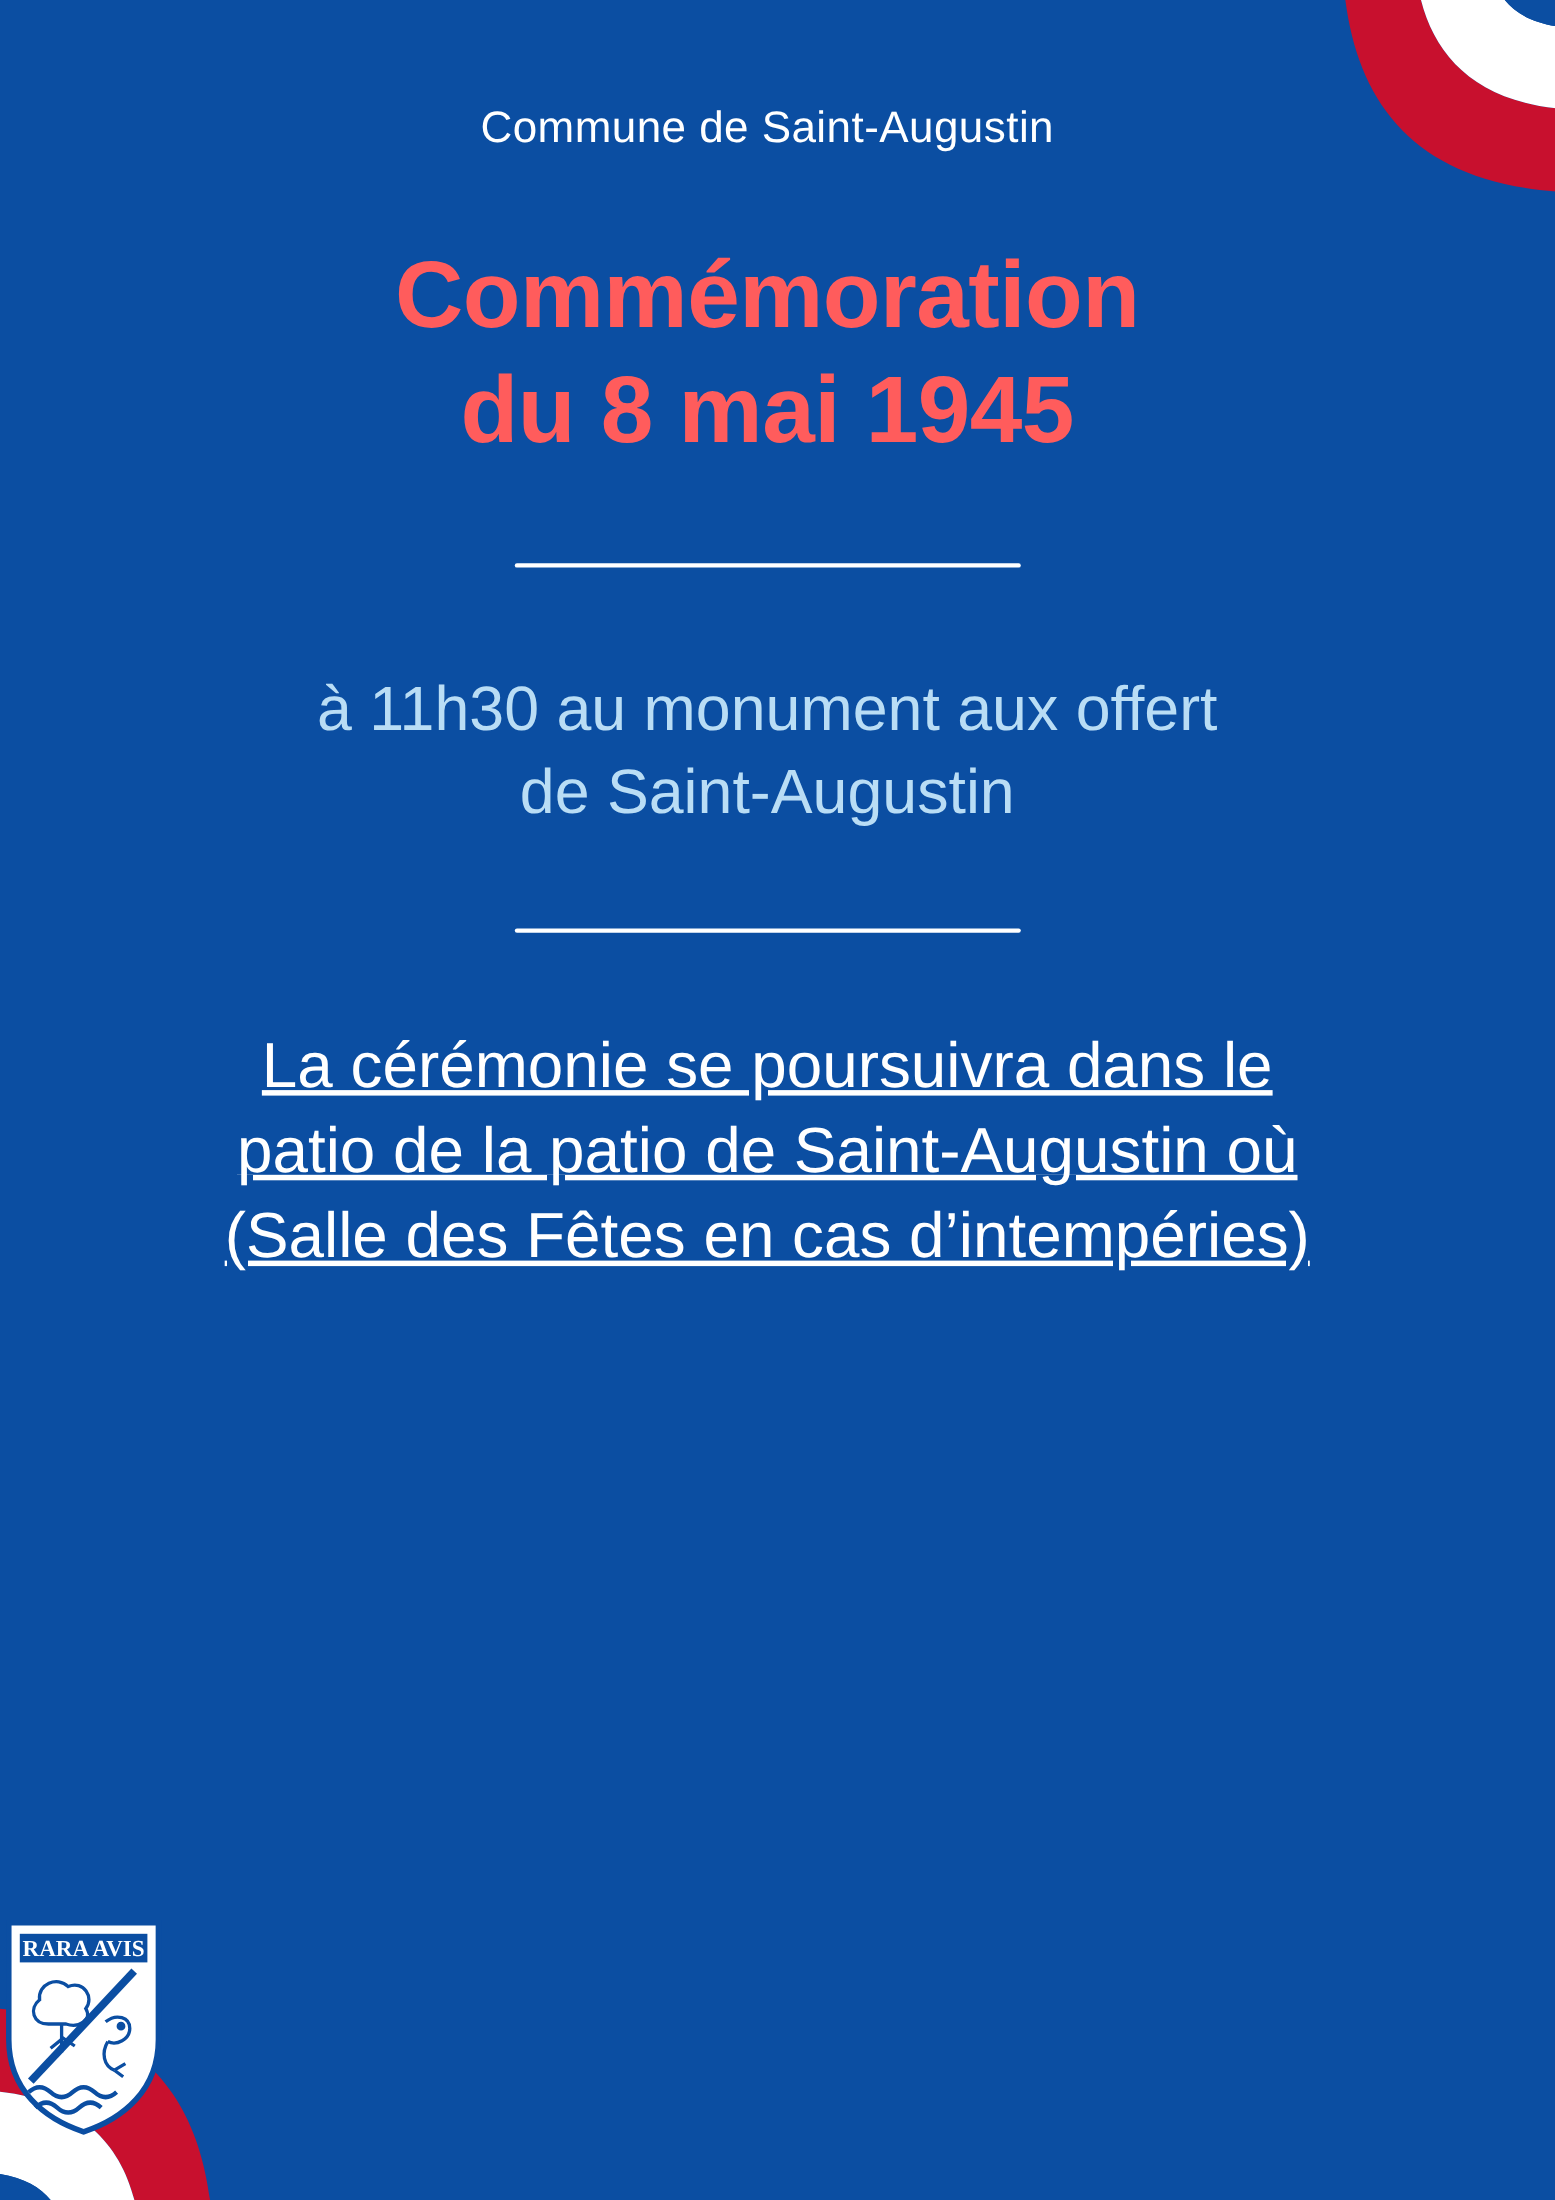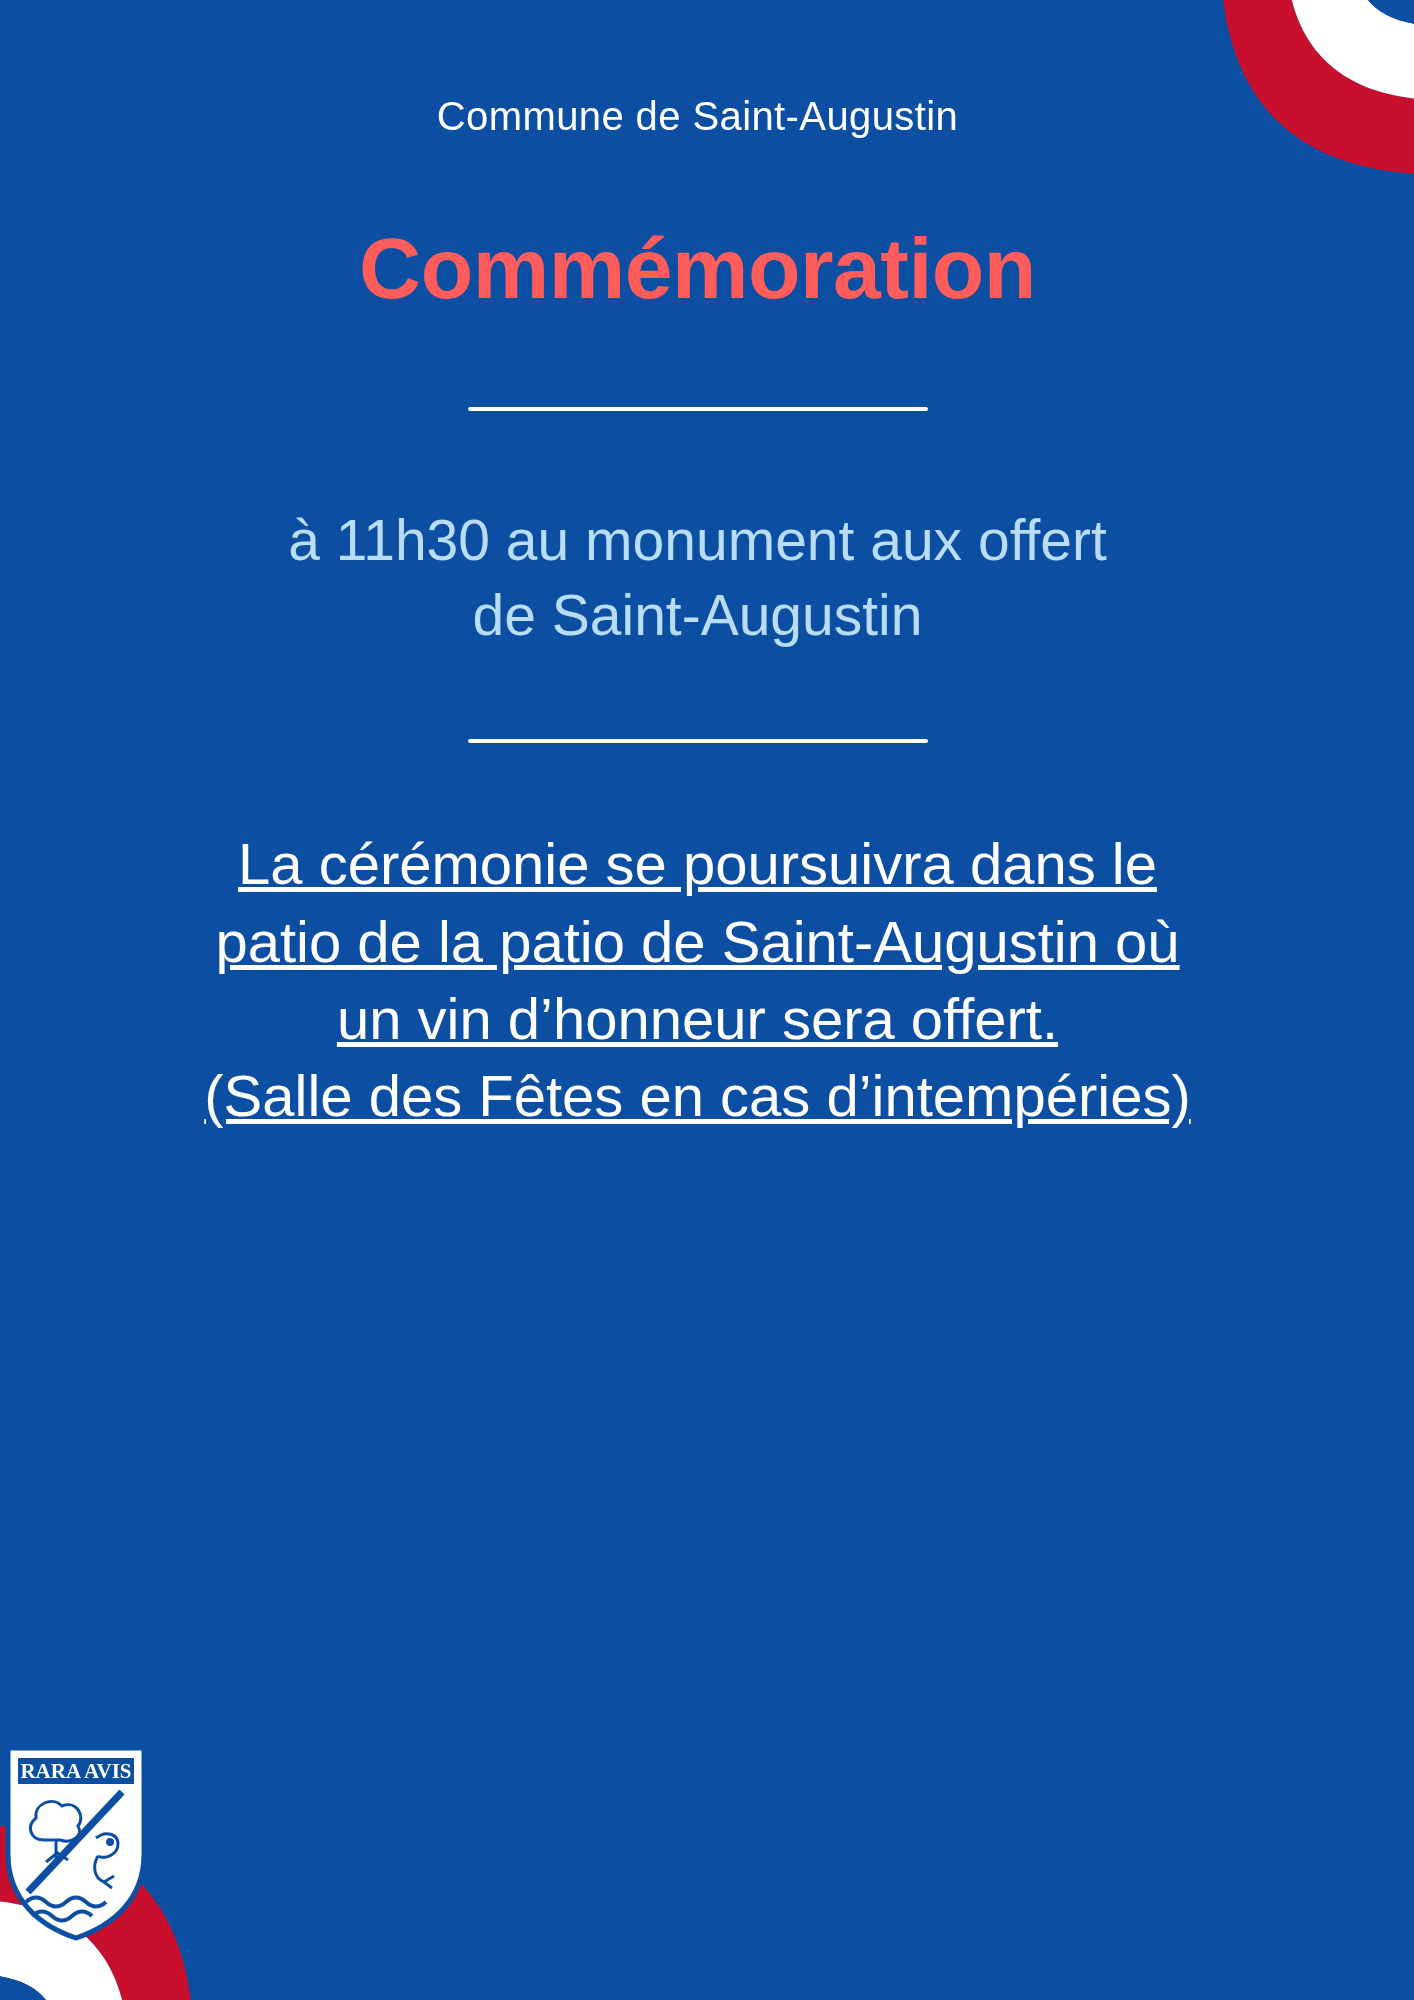--- a/index.html
+++ b/index.html
@@ -141,35 +141,35 @@
     <path d="M158,450 C158,370 120,300 0,300 L0,374 C72,374 90,406 90,450 Z" fill="#ffffff"></path>
     <path d="M90,450 C90,406 72,374 0,374 L0,450 Z" fill="#0b4ea2"></path>
   </svg>
 
   <div class="content">
 
     <div class="commune">Commune de Saint-Augustin</div>
 
     <h1 class="title">
       <span class="line1">Commémoration</span>
+      <span class="line2">du 8 mai 1945</span>
     </h1>
 
     <div class="divider"></div>
 
     <div class="when">
       <span class="l">à 11h30 au monument aux offert</span>
       <span class="l">de Saint-Augustin</span>
     </div>
 
     <div class="divider2"></div>
 
     <div class="note">
       <span class="l">La cérémonie se poursuivra dans le</span>
       <span class="l">patio de la patio de Saint-Augustin où</span>
-      <span class="l">un vin d’honneur sera offert.</span>
       <span class="l">(Salle des Fêtes en cas d’intempéries)</span>
     </div>
 
   </div>
 
   <div class="crest-wrap">
     <svg class="crest" viewBox="0 0 152 200" aria-hidden="true">
 
       <path d="M8,6 L144,6 L144,112 C144,158 112,184 76,196 C40,184 8,158 8,112 Z" fill="#ffffff" stroke="#0b4ea2" stroke-width="5"></path>
 

